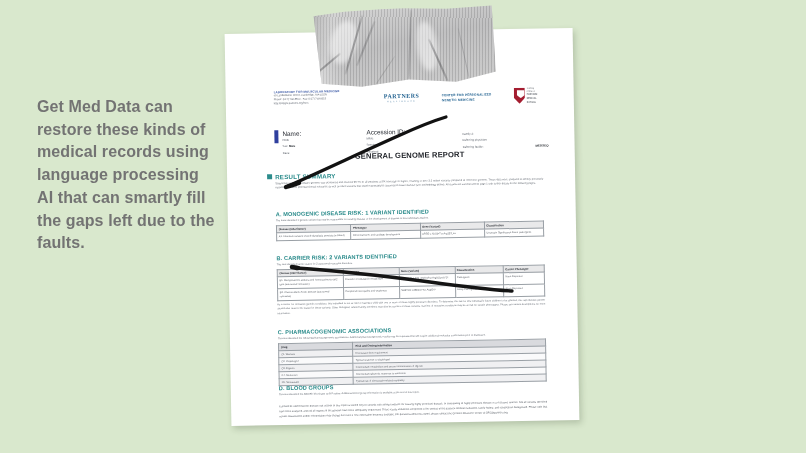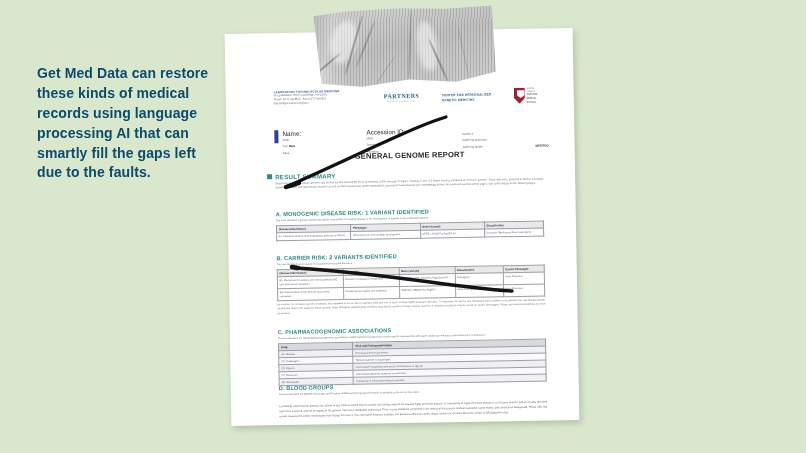--- a/index.html
+++ b/index.html
@@ -5,23 +5,23 @@
   html,body{margin:0;padding:0;}
   body{
     width:806px;height:453px;overflow:hidden;position:relative;
     background:#d9e8cd;
     font-family:"Liberation Sans", sans-serif;
   }
   .slide{position:absolute;inset:0;}
 
   
   .caption{
-    position:absolute;left:37px;top:64px;width:178px;
-    font-size:14px;line-height:1.42;font-weight:bold;
-    color:#0c4a6e;letter-spacing:.1px;
+    position:absolute;left:37px;top:96px;width:178px;
+    font-size:16px;line-height:1.42;font-weight:bold;
+    color:#737373;letter-spacing:.1px;
   }
 
   
   .doc-wrap{
     position:absolute;left:228px;top:31px;width:348px;height:392px;
     transform:rotate(-1deg);
   }
   .page{
     position:absolute;inset:0;background:#ffffff;
     box-shadow:2px 3px 6px rgba(40,55,30,.22);

